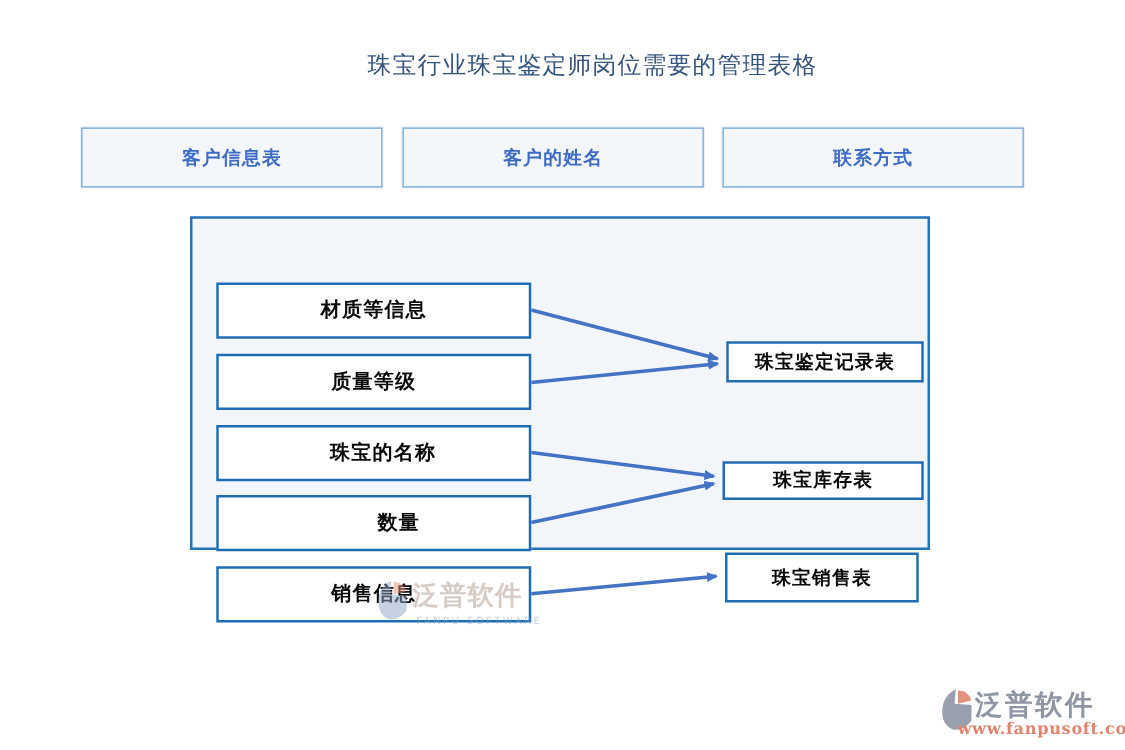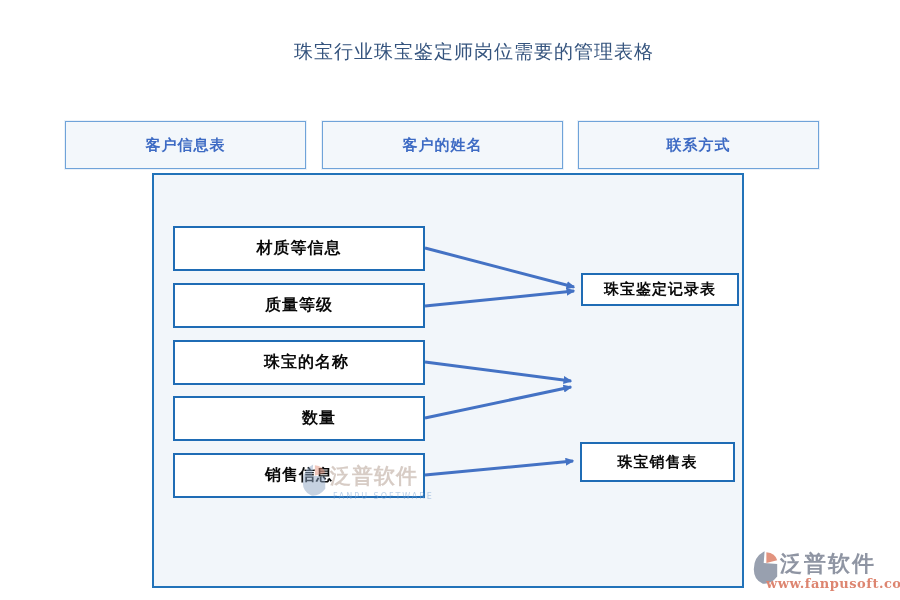--- a/index.html
+++ b/index.html
@@ -12,28 +12,27 @@
     color: #35547e;
     margin-left: 24px;
   }
 
   .top-box {
     position: absolute; top: 102px; height: 48px; width: 241px;
     background: #f3f7fb; border: 1px solid #6fa3d9;
     display: flex; align-items: center; justify-content: center;
     color: #3e6bc4; font-size: 15px; font-weight: bold; letter-spacing: 1px;
     box-shadow: 0 0 0 1px rgba(111,163,217,0.15);
-    margin-top: 19px;
   }
   .top-box-1 { left: 65px; }
   .top-box-2 { left: 322px; }
   .top-box-3 { left: 578px; }
 
   .diagram-container {
-    position: absolute; left: 152px; top: 173px; width: 592px; height: 415px;
+    position: absolute; left: 152px; top: 173px; width: 592px; height: 267px;
     background: #f2f6fa; border: 2px solid #2273b9;
   }
 
   .src-box {
     position: absolute; left: 19px; width: 252px; height: 45px;
     background: #ffffff; border: 2px solid #1f6cb5;
     display: flex; align-items: center; justify-content: center;
     color: #0a0a0a; font-size: 16px; font-weight: bold; letter-spacing: 1px;
   }
   .src-1 { top: 51px; }
@@ -122,20 +121,23 @@
   <div class="src-box src-4">
     <span>数量</span>
   </div>
   <div class="src-box src-5">
     <span>销售信息</span>
   </div>
 
   <div class="tgt-box tgt-1">
     <span>珠宝鉴定记录表</span>
   </div>
+  <div class="tgt-box tgt-2">
+    <span>珠宝库存表</span>
+  </div>
   <div class="tgt-box tgt-3">
     <span>珠宝销售表</span>
   </div>
 
 </div>
 
 <div class="watermark">
   <svg class="wm-icon" width="26" height="36" viewBox="0 0 30 40" xmlns="http://www.w3.org/2000/svg">
     <path d="M16,3 Q26,4 28,12 L16,15 Z" fill="#e2937e"></path>
     <path d="M14,2 L13,15 L28,16 L28,30 Q21,39 12,38 Q2,34 2,22 Q2,8 14,2 Z" fill="#8ea6c4"></path>

